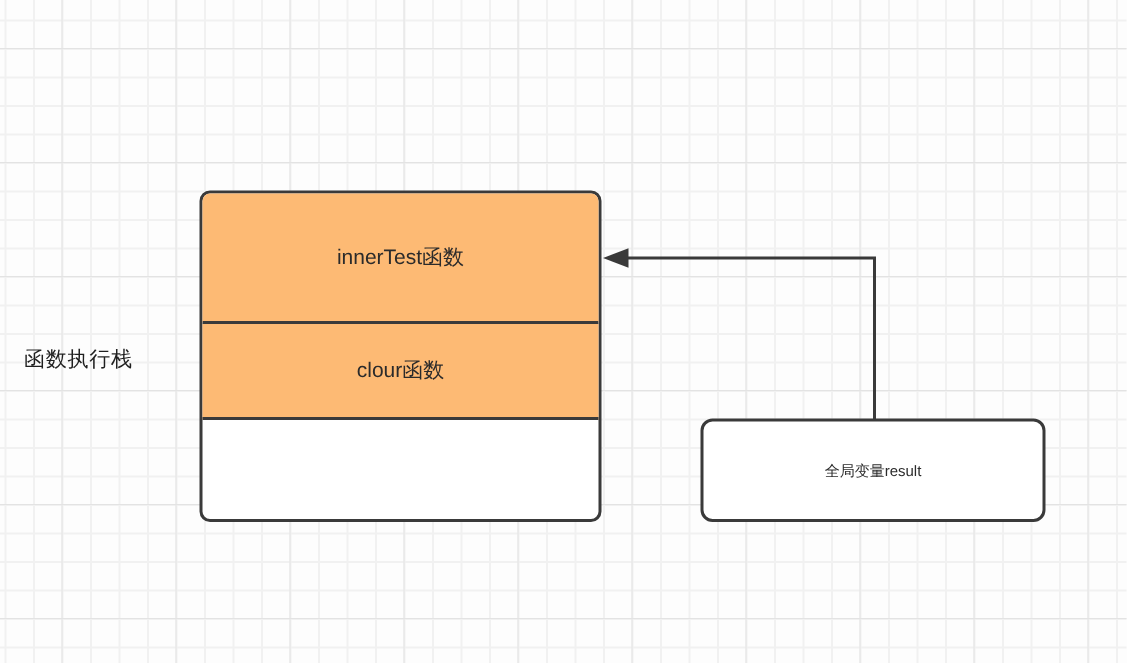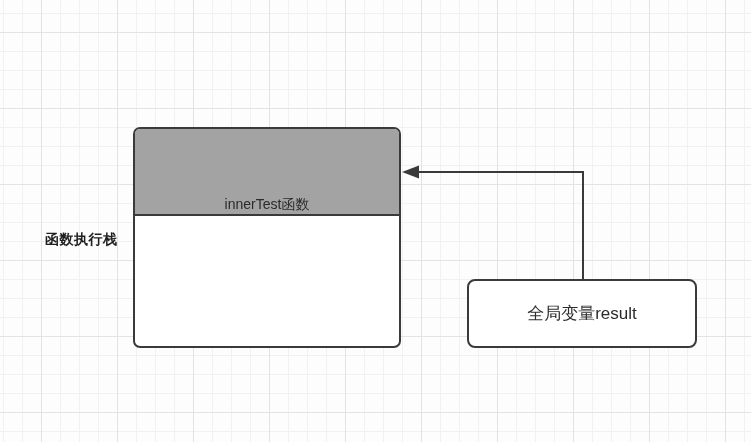--- a/index.html
+++ b/index.html
@@ -35,24 +35,24 @@
       41px 32px,
       41px 32px,
       41px 32px,
       41px 32px;
     overflow: hidden;
   }
 
   
   .stack-label {
     position: absolute;
-    left: 45px;
+    left: 16px;
     top: 231px;
     font-size: 14px;
-    font-weight: bold;
+    font-weight: normal;
     color: #1f1f1f;
     letter-spacing: 0.5px;
     white-space: nowrap;
   }
 
   
   .stack-box {
     position: absolute;
     left: 133px;
     top: 127px;
@@ -61,25 +61,25 @@
     box-sizing: border-box;
     border: 2px solid #3a3a3a;
     border-radius: 7px;
     background: #ffffff;
     display: flex;
     flex-direction: column;
   }
   .stack-frame {
     box-sizing: border-box;
     display: flex;
-    align-items: flex-end;
+    align-items: center;
     justify-content: center;
     font-size: 14px;
     color: #2b2b2b;
-    background: #a3a3a3;
+    background: #fdba74;
   }
   .stack-frame.f0 {
     height: 87px;
     border-bottom: 2px solid #3a3a3a;
     border-radius: 5px 5px 0 0;
   }
   .stack-frame.f1 {
     height: 64px;
     border-bottom: 2px solid #3a3a3a;
   }
@@ -95,21 +95,21 @@
     top: 279px;
     width: 230px;
     height: 69px;
     box-sizing: border-box;
     border: 2px solid #3a3a3a;
     border-radius: 8px;
     background: #ffffff;
     display: flex;
     align-items: center;
     justify-content: center;
-    font-size: 17px;
+    font-size: 10px;
     color: #2b2b2b;
   }
 
   
   .connector {
     position: absolute;
     left: 0;
     top: 0;
     width: 751px;
     height: 442px;
@@ -120,20 +120,23 @@
 <body>
 
 <div id="canvas">
 
   <div class="stack-label">函数执行栈</div>
 
   <div class="stack-box">
     <div class="stack-frame f0">
       <span>innerTest函数</span>
     </div>
+    <div class="stack-frame f1">
+      <span>clour函数</span>
+    </div>
   </div>
 
   <div class="result-box">
     <span>全局变量result</span>
   </div>
 
   <svg class="connector" viewBox="0 0 751 442">
     <path d="M 583 279 L 583 172 L 412 172" fill="none" stroke="#3a3a3a" stroke-width="2" stroke-linecap="square" stroke-linejoin="miter"></path>
     <polygon points="402,172 419,165.5 419,178.5" fill="#3a3a3a"></polygon>
   </svg>

